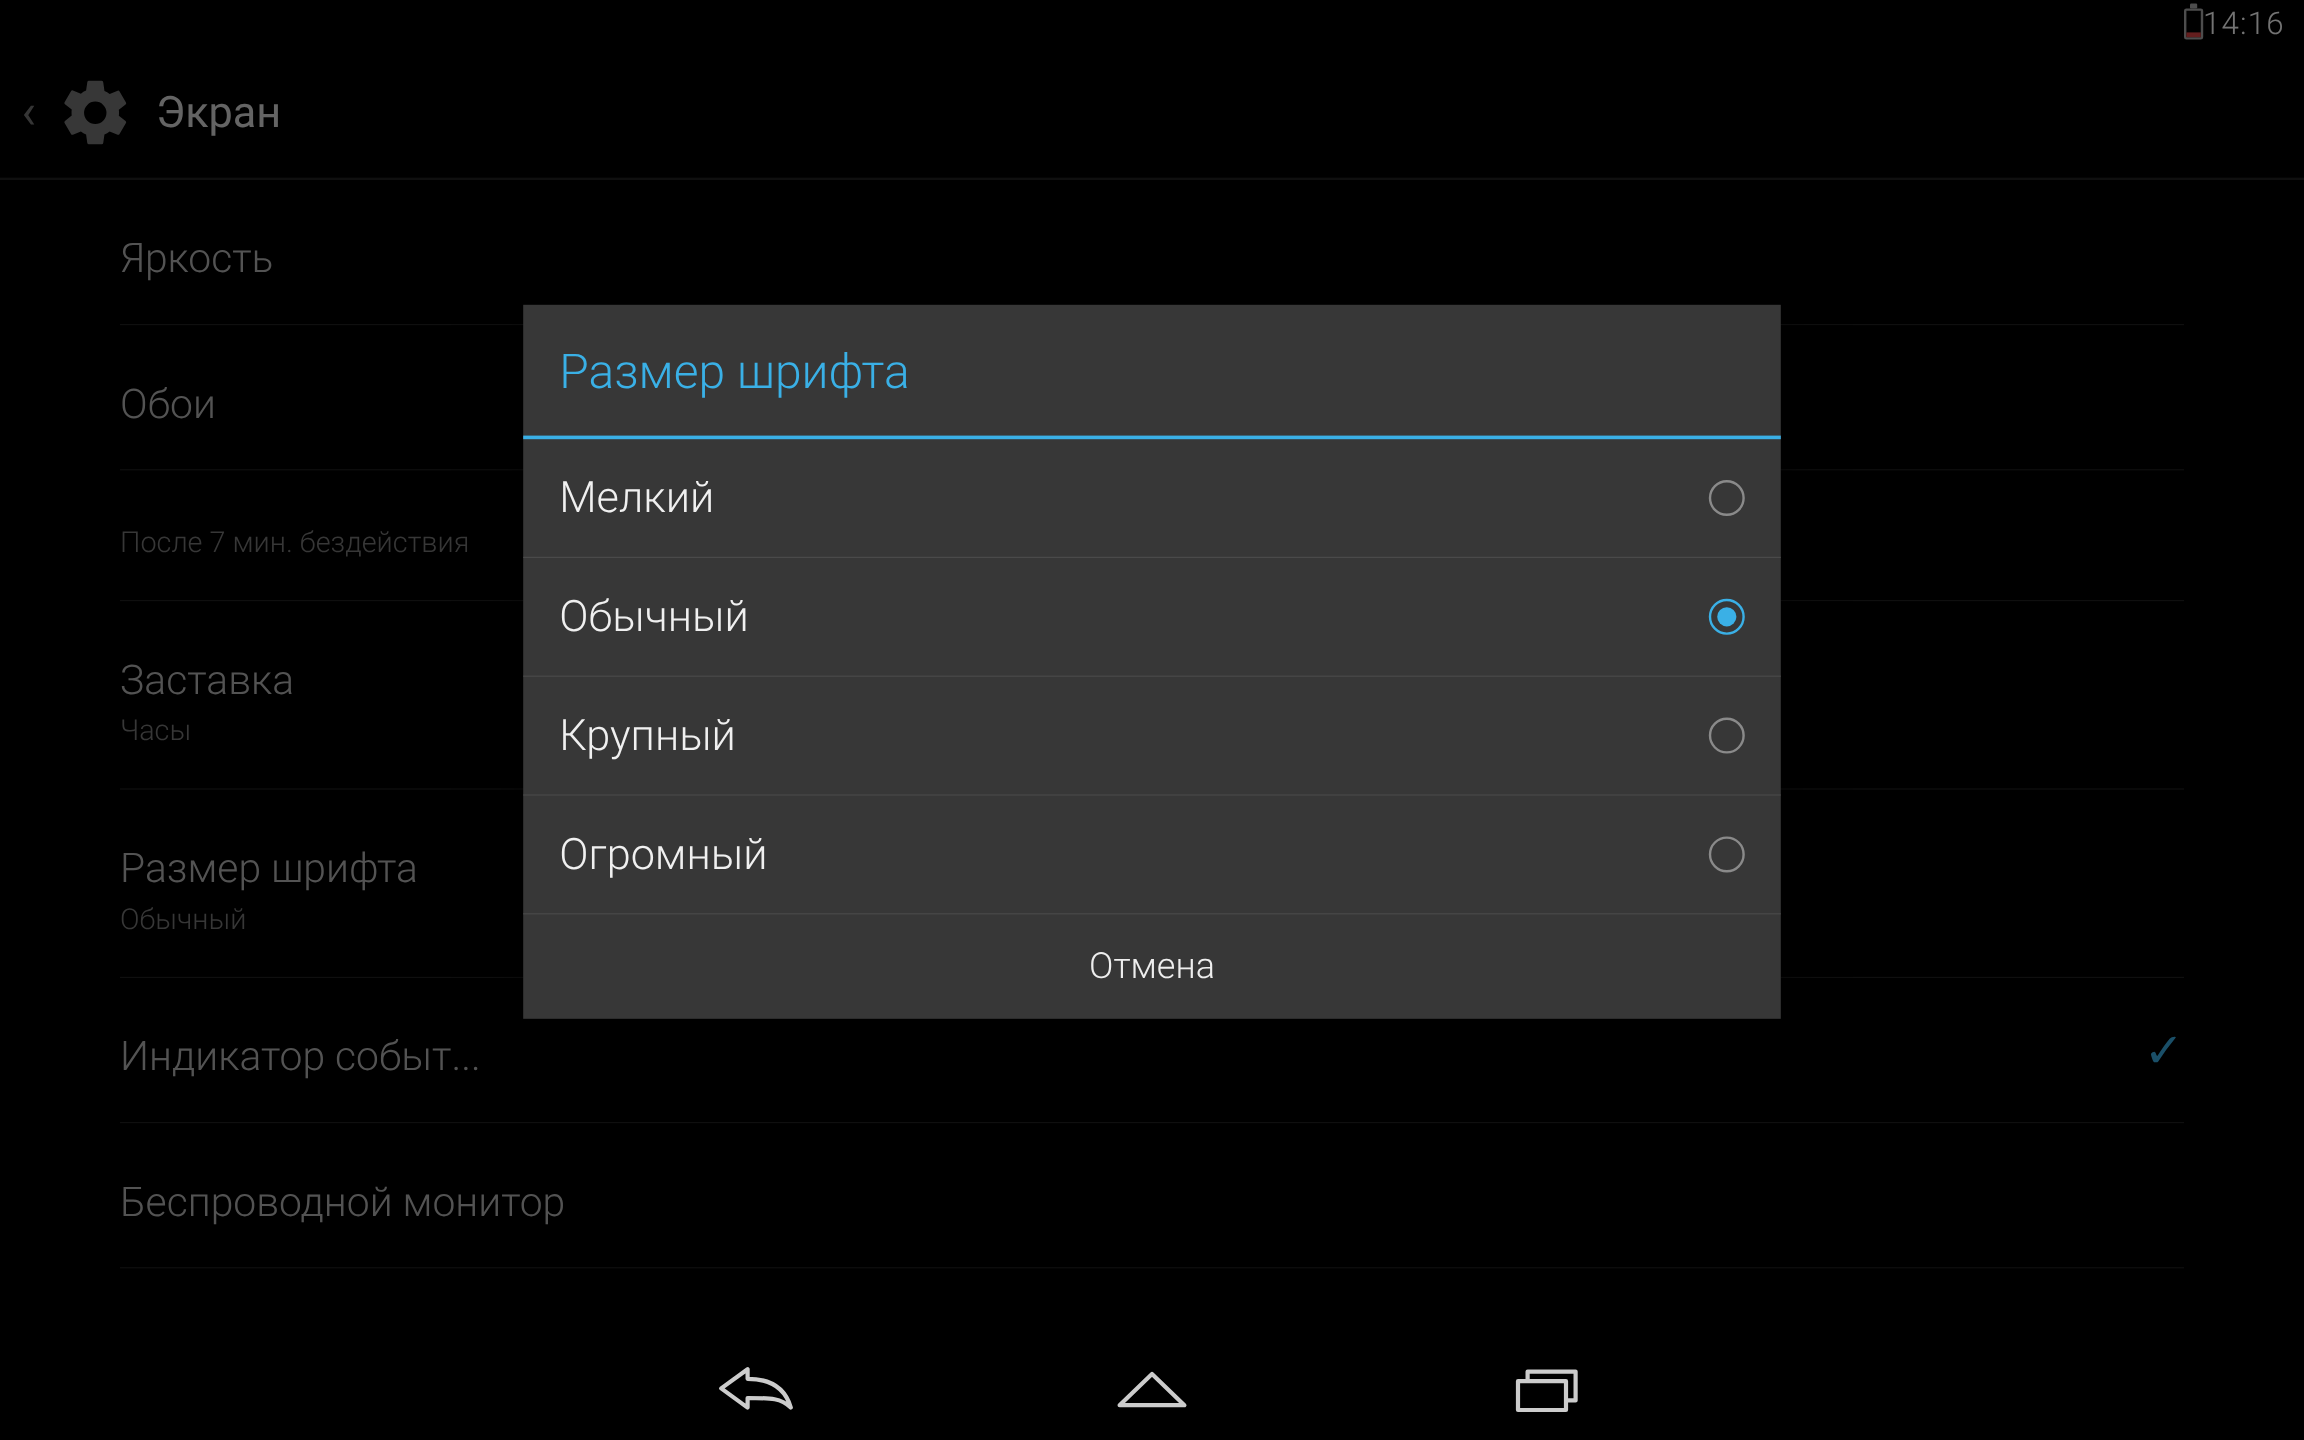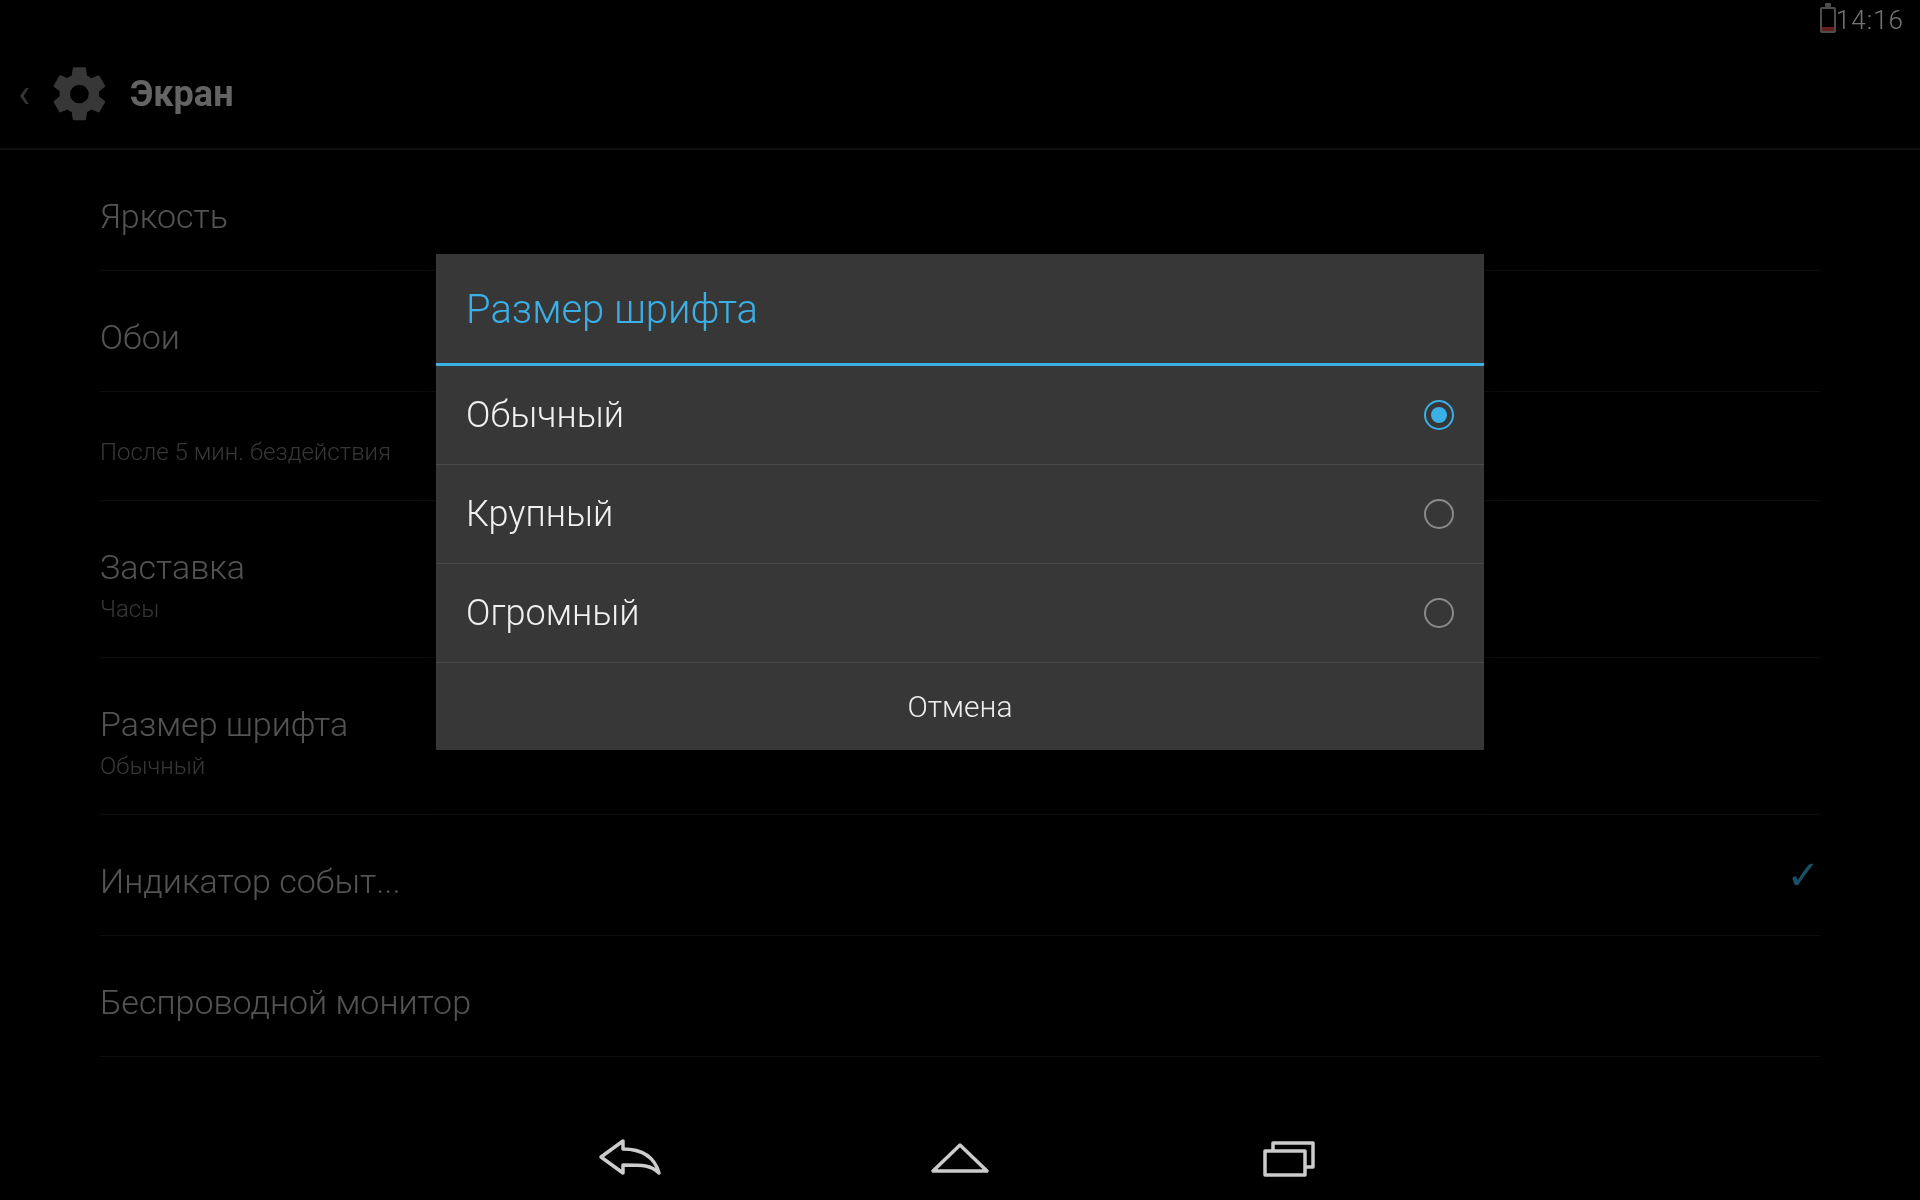--- a/index.html
+++ b/index.html
@@ -59,21 +59,21 @@
     gap: 18px;
   }
   .back-chevron {
     color: #777;
     font-size: 40px;
     line-height: 1;
   }
   .gear-icon svg { display: block; }
   .action-title {
     font-size: 36px;
-    font-weight: 700;
+    font-weight: 400;
     color: #ddd;
   }
 
   
   .settings-list {
     padding: 0 100px;
   }
   .settings-item {
     padding: 34px 0;
     border-bottom: 1px solid #222;
@@ -198,21 +198,21 @@
       <span class="title">Яркость</span>
     </div>
   </div>
   <div class="settings-item">
     <div class="texts">
       <span class="title">Обои</span>
     </div>
   </div>
   <div class="settings-item">
     <div class="texts">
-      <span class="subtitle">После 5 мин. бездействия</span>
+      <span class="subtitle">После 7 мин. бездействия</span>
     </div>
   </div>
   <div class="settings-item">
     <div class="texts">
       <span class="title">Заставка</span>
       <span class="subtitle">Часы</span>
     </div>
   </div>
   <div class="settings-item">
     <div class="texts">
@@ -231,20 +231,24 @@
       <span class="title">Беспроводной монитор</span>
     </div>
   </div>
 </div>
 
 <div class="scrim"></div>
 
 <div class="dialog">
   <div class="dialog-title">Размер шрифта</div>
 
+  <div class="dialog-option">
+    <span class="label">Мелкий</span>
+    <span class="radio"></span>
+  </div>
   <div class="dialog-option">
     <span class="label">Обычный</span>
     <span class="radio checked"></span>
   </div>
   <div class="dialog-option">
     <span class="label">Крупный</span>
     <span class="radio"></span>
   </div>
   <div class="dialog-option">
     <span class="label">Огромный</span>

